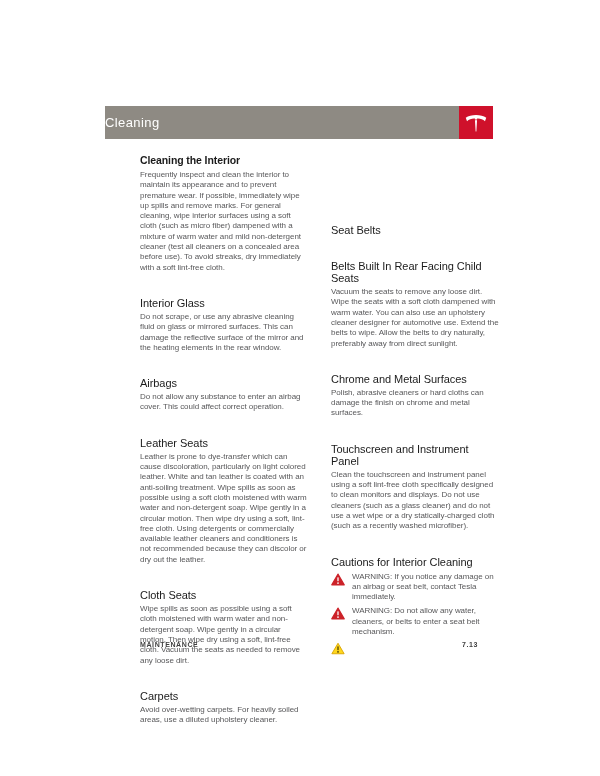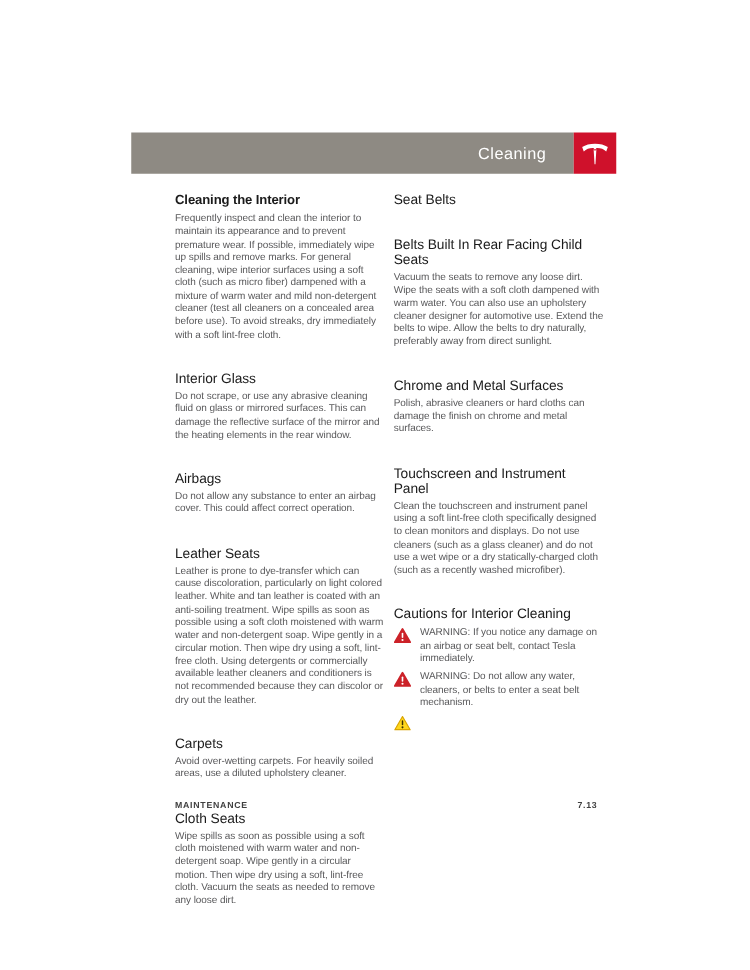--- a/index.html
+++ b/index.html
@@ -6,29 +6,29 @@
   body {
     width:600px; height:776px; background:#ffffff;
     font-family:"Liberation Sans", sans-serif;
     -webkit-font-smoothing:antialiased;
   }
   .page { position:relative; width:600px; height:776px; background:#fff; overflow:hidden; }
 
   
   .header-bar { position:absolute; left:105px; top:106px; width:388px; height:33px; display:flex; }
   .header-gray {
-    flex:1; background:#8E8A83; display:flex; align-items:center; justify-content:flex-end;
+    flex:1; background:#8E8A83; display:flex; align-items:center; 
     padding-right:22px;
   }
   .header-title { color:#ffffff; font-size:13px; letter-spacing:0.4px; }
   .header-logo { width:34px; height:33px; background:#CF112B; display:flex; align-items:center; justify-content:center; }
   .header-logo svg { width:22px; height:22px; }
 
   
-  .content { position:absolute; left:140px; top:154px; width:342px; display:flex; gap:7px; }
+  .content { position:absolute; left:140px; top:154px; width:342px; display:flex; gap:23px;align-items:center; }
   .col { width:168px; flex:none; }
 
   .sec h2 {
     font-size:10.5px; font-weight:bold; color:#1B1B1B;
     margin:0 0 4px 0; letter-spacing:-0.1px;
   }
   .sec h3 {
     font-size:11px; font-weight:normal; color:#1B1B1B;
     margin:24px 0 3px 0; letter-spacing:-0.05px;
   }
@@ -81,26 +81,26 @@
       </section>
       <section class="sec">
         <h3>Airbags</h3>
         <p>Do not allow any substance to enter an airbag cover. This could affect correct operation.</p>
       </section>
       <section class="sec">
         <h3>Leather Seats</h3>
         <p>Leather is prone to dye-transfer which can cause discoloration, particularly on light colored leather. White and tan leather is coated with an anti-soiling treatment. Wipe spills as soon as possible using a soft cloth moistened with warm water and non-detergent soap. Wipe gently in a circular motion. Then wipe dry using a soft, lint-free cloth. Using detergents or commercially available leather cleaners and conditioners is not recommended because they can discolor or dry out the leather.</p>
       </section>
       <section class="sec">
+        <h3>Cloth Seats</h3>
+        <p>Wipe spills as soon as possible using a soft cloth moistened with warm water and non-detergent soap. Wipe gently in a circular motion. Then wipe dry using a soft, lint-free cloth. Vacuum the seats as needed to remove any loose dirt.</p>
+      </section>
+      <section class="sec">
         <h3>Carpets</h3>
         <p>Avoid over-wetting carpets. For heavily soiled areas, use a diluted upholstery cleaner.</p>
-      </section>
-      <section class="sec">
-        <h3>Cloth Seats</h3>
-        <p>Wipe spills as soon as possible using a soft cloth moistened with warm water and non-detergent soap. Wipe gently in a circular motion. Then wipe dry using a soft, lint-free cloth. Vacuum the seats as needed to remove any loose dirt.</p>
       </section>
     </div>
 
     <div class="col">
       <section class="sec">
         <h3>Seat Belts</h3>
       </section>
       <section class="sec">
         <h3>Belts Built In Rear Facing Child Seats</h3>
         <p>Vacuum the seats to remove any loose dirt. Wipe the seats with a soft cloth dampened with warm water. You can also use an upholstery cleaner designer for automotive use. Extend the belts to wipe. Allow the belts to dry naturally, preferably away from direct sunlight.</p>

